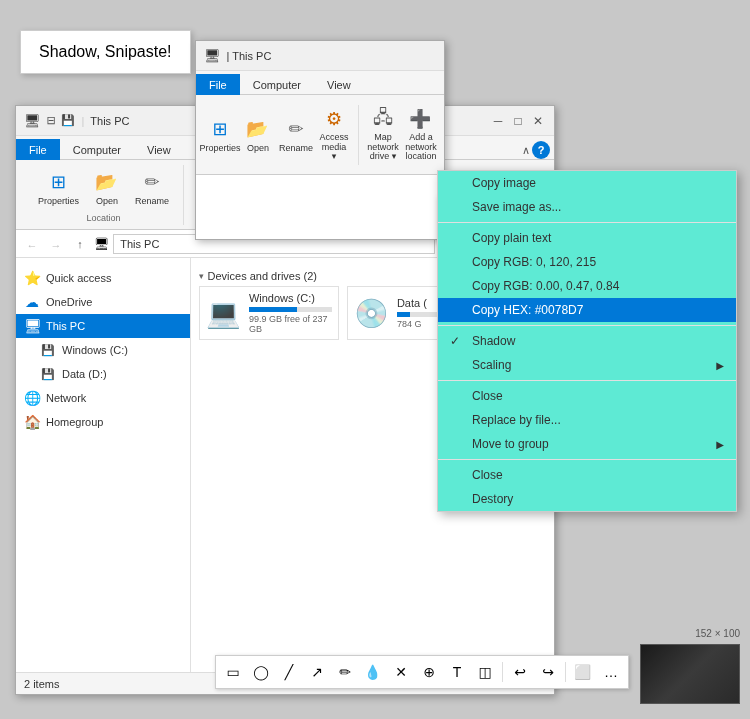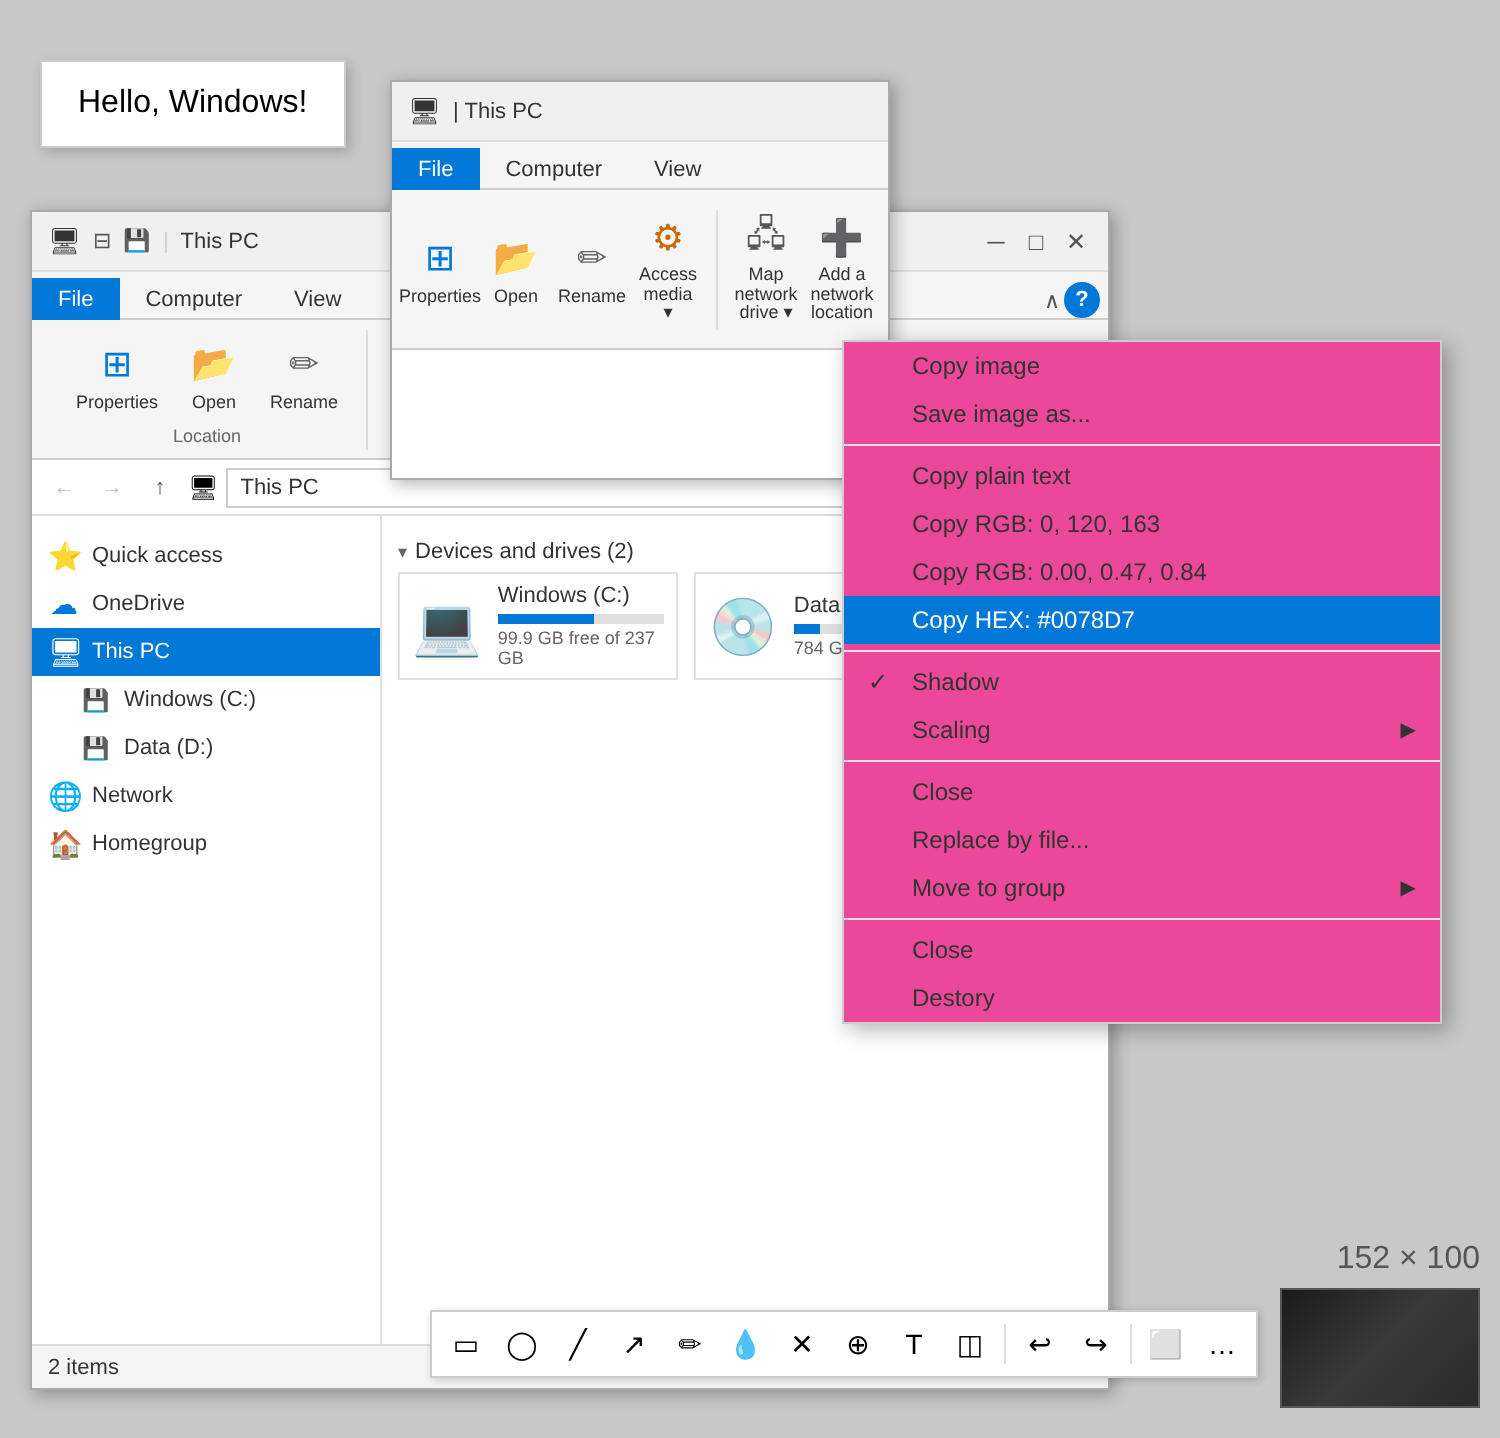--- a/index.html
+++ b/index.html
@@ -285,23 +285,23 @@
       align-items: center;
       padding: 0 8px;
       font-size: 11px;
       color: #333;
     }
 
     
     .context-menu-popup {
       position: absolute;
       top: 170px;
-      left: 421px;
+      left: 437px;
       width: 300px;
-      background: #ec4899;
+      background: #5eead4;
       border: 1px solid #ccc;
       box-shadow: 3px 3px 10px rgba(0,0,0,0.3);
       z-index: 100;
       font-size: 12px;
     }
     .context-menu-item {
       padding: 5px 12px;
       cursor: pointer;
       display: flex;
       align-items: center;
@@ -355,21 +355,21 @@
       width: 100px;
       height: 60px;
       background: #2a2a2a;
       border: 1px solid #555;
       z-index: 10;
     }
     .size-label {
       position: absolute;
       bottom: 80px;
       right: 10px;
-      font-size: 16px;
+      font-size: 10px;
       color: #555;
       z-index: 10;
     }
 
     
     .help-btn {
       width: 18px;
       height: 18px;
       background: #0078d7;
       color: white;
@@ -395,21 +395,21 @@
       display: flex;
       align-items: center;
       padding: 4px 6px;
       gap: 2px;
     }
   </style>
 </head>
 <body>
 
 <div class="snipaste-box">
-  <span>Hello, Windows!</span>
+  <span>Shadow, Snipaste!</span>
 </div>
 
 <div class="explorer-secondary">
   <div class="title-bar">
     <div class="title-bar-left">
       <span style="font-size:13px;">🖥</span>
       <span style="font-size:11px;">| This PC</span>
     </div>
   </div>
   <div class="ribbon-tabs">
@@ -634,21 +634,21 @@
     <span class="check-mark"> </span>
     <span>Save image as...</span>
   </div>
   <div class="context-menu-separator"></div>
   <div class="context-menu-item">
     <span class="check-mark"> </span>
     <span>Copy plain text</span>
   </div>
   <div class="context-menu-item">
     <span class="check-mark"> </span>
-    <span>Copy RGB: 0, 120, 163</span>
+    <span>Copy RGB: 0, 120, 215</span>
   </div>
   <div class="context-menu-item">
     <span class="check-mark"> </span>
     <span>Copy RGB: 0.00, 0.47, 0.84</span>
   </div>
   <div class="context-menu-item highlighted">
     <span class="check-mark"> </span>
     <span>Copy HEX: #0078D7</span>
   </div>
   <div class="context-menu-separator"></div>

